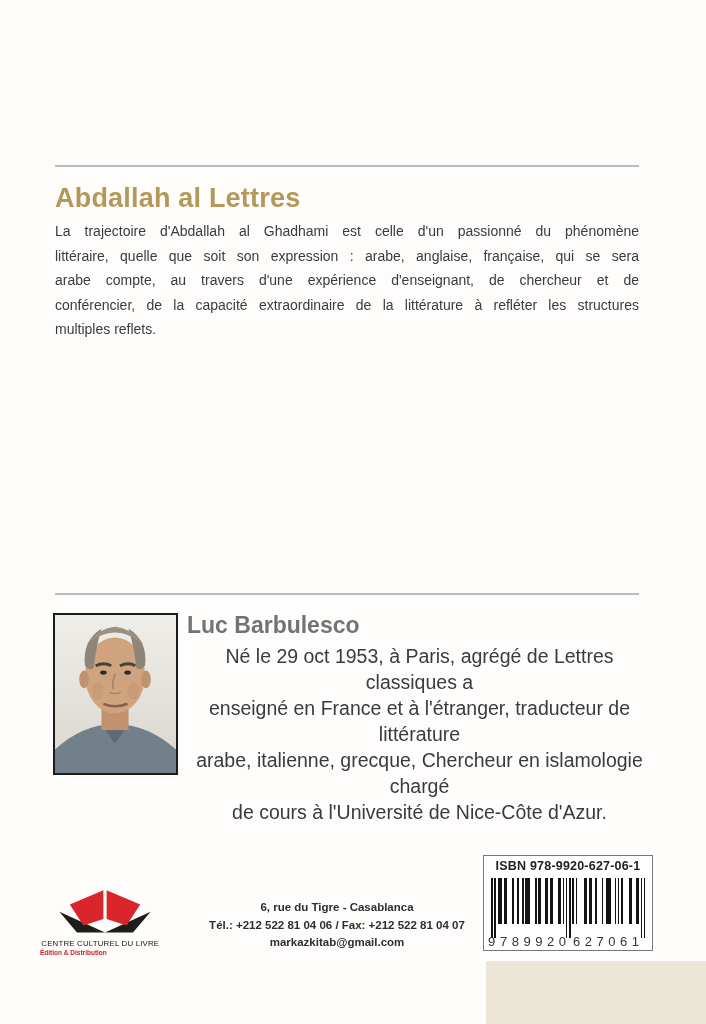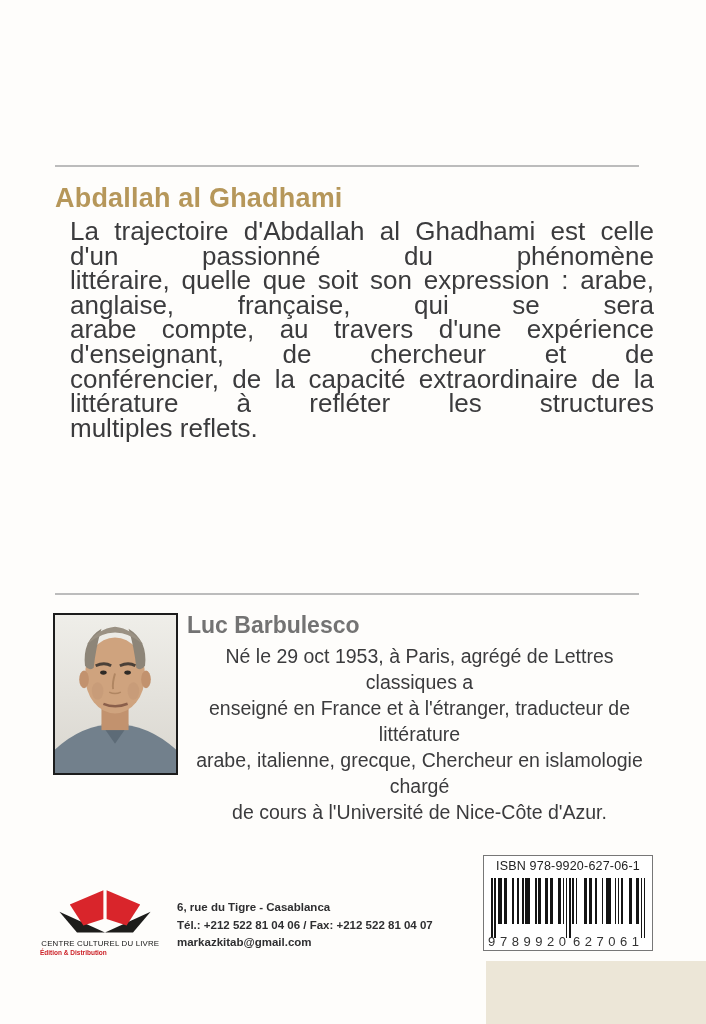--- a/index.html
+++ b/index.html
@@ -12,22 +12,22 @@
 
   
   .rule{position:absolute;left:55px;width:584px;height:2px;background:#bcbcbc;}
 
   
   .title-gold{
     position:absolute;left:55px;top:183px;width:584px;
     font-size:27px;font-weight:bold;color:#b6975a;letter-spacing:.2px;
   }
   .para1{
-    position:absolute;left:70px;top:219px;width:584px;
-    font-size:26px;line-height:24.6px;color:#3b3b3d;
+    position:absolute;left:55px;top:219px;width:584px;
+    font-size:14px;line-height:24.6px;color:#3b3b3d;
   }
   .para1 > div{text-align:justify;text-align-last:justify;}
   .para1 > div:last-child{text-align-last:left;}
 
   
   .photo-frame{
     position:absolute;left:53px;top:613px;width:125px;height:162px;
     border:2px solid #1c1c1c;background:#e9e7e2;box-sizing:border-box;
   }
   .photo-frame svg{display:block;width:100%;height:100%;}
@@ -46,33 +46,33 @@
   .logo-name{
     margin-top:1px;font-size:8px;letter-spacing:.2px;color:#141414;
     white-space:nowrap;transform:scaleX(.98);font-stretch:condensed;
   }
   .logo-sub{
     margin-top:1px;font-size:6.5px;font-weight:bold;color:#cc2127;white-space:nowrap;
   }
 
   
   .contact{
-    position:absolute;left:177px;top:899px;width:320px;
+    position:absolute;left:177px;top:899px;width:320px;text-align:center;
     color:#2f2f31;font-weight:bold;
   }
   .contact .c-line{font-size:11.5px;line-height:17.5px;white-space:nowrap;}
 
   
   .barcode-box{
     position:absolute;left:483px;top:855px;width:170px;height:96px;
     background:#ffffff;border:1px solid #777;box-sizing:border-box;
   }
   .isbn-label{
     margin-top:3px;text-align:center;font-size:12.5px;color:#222;
-    letter-spacing:.2px;white-space:nowrap;
+    letter-spacing:.2px;white-space:nowrap;font-weight:bold;
   }
   .barcode-bars{
     position:absolute;left:7px;right:7px;top:22px;height:62px;
     display:flex;align-items:flex-start;
   }
   .bc-m{flex:1;height:46px;}
   .bc-m.bar{background:#141414;}
   .bc-m.tall{height:60px;}
   .barcode-digits{
     position:absolute;left:4px;right:6px;bottom:1px;height:15px;
@@ -86,21 +86,21 @@
   .beige-corner{
     position:absolute;left:486px;top:961px;right:0;bottom:0;
     background:#ece6d7;
   }
 </style>
 </head>
 <body>
 
 <div class="rule" style="top:165px;"></div>
 
-<div class="title-gold">Abdallah al Ghadhami</div>
+<div class="title-gold">Abdallah al Lettres</div>
 <div class="para1">
     <div>La trajectoire d'Abdallah al Ghadhami est celle d'un passionné du phénomène</div>
     <div>littéraire, quelle que soit son expression : arabe, anglaise, française, qui se sera</div>
     <div>arabe compte, au travers d'une expérience d'enseignant, de chercheur et de</div>
     <div>conférencier, de la capacité extraordinaire de la littérature à refléter les structures</div>
     <div>multiples reflets.</div>
   </div>
 
 <div class="rule" style="top:593px;"></div>
 

